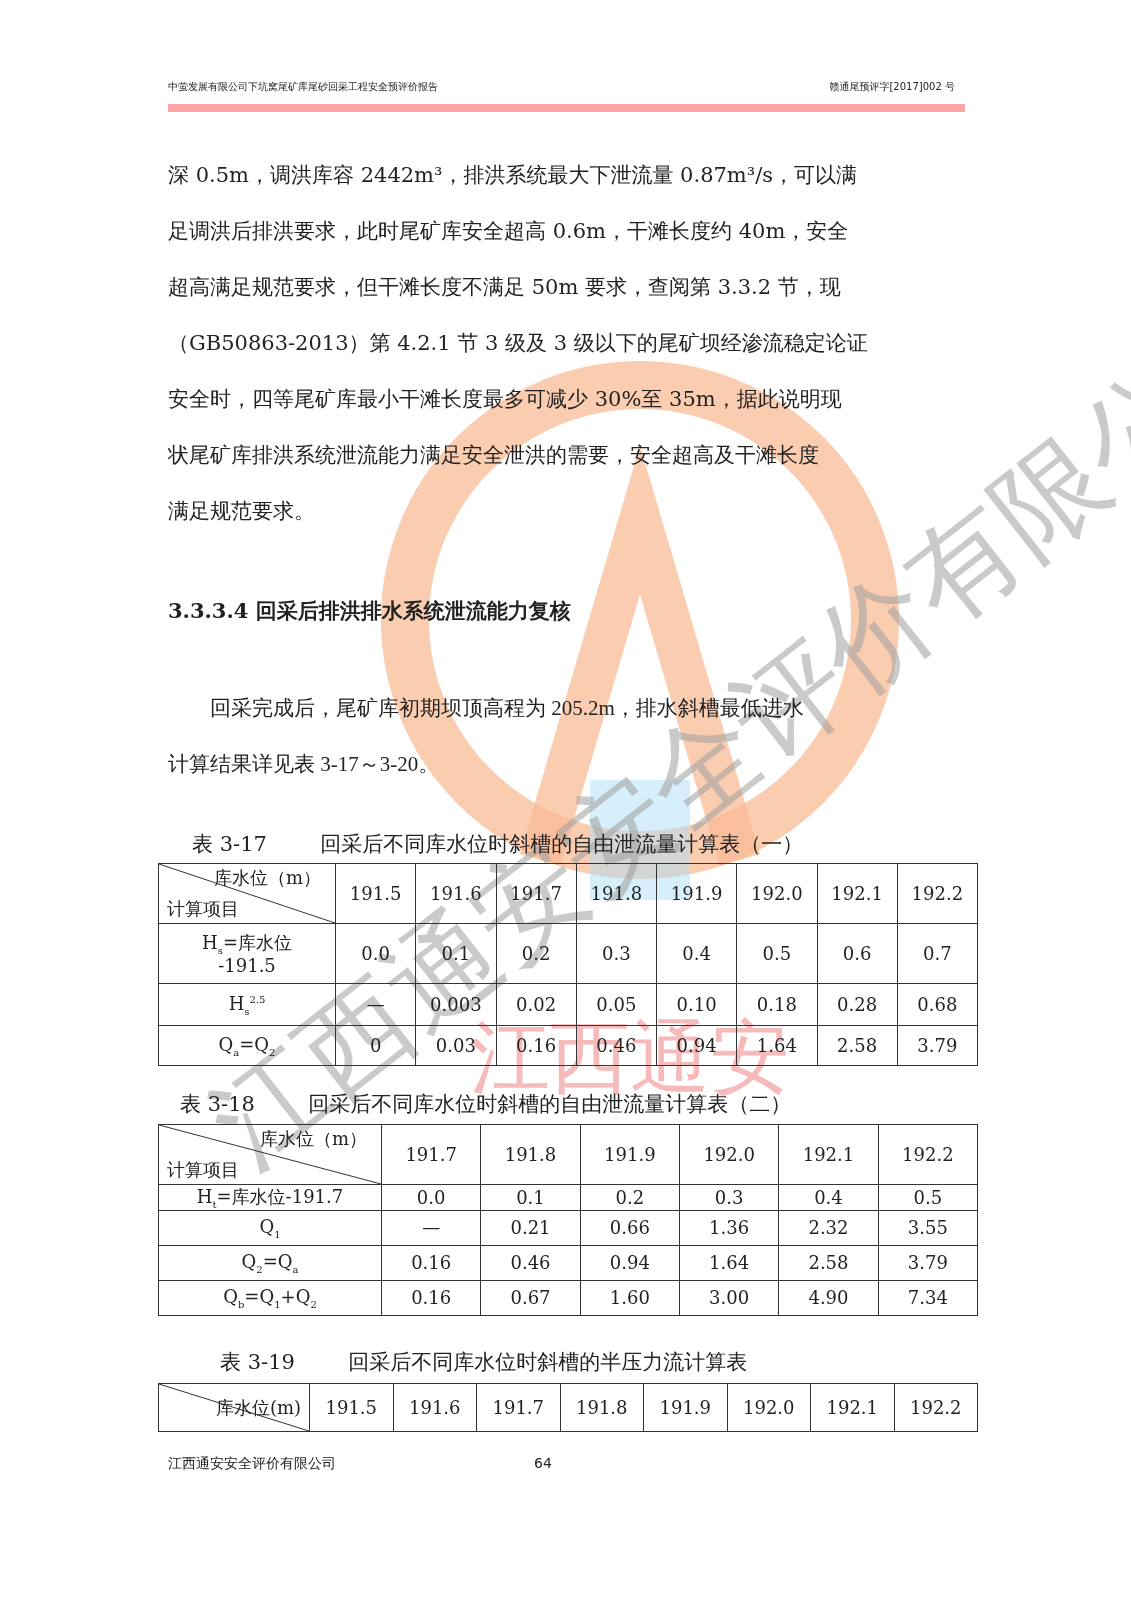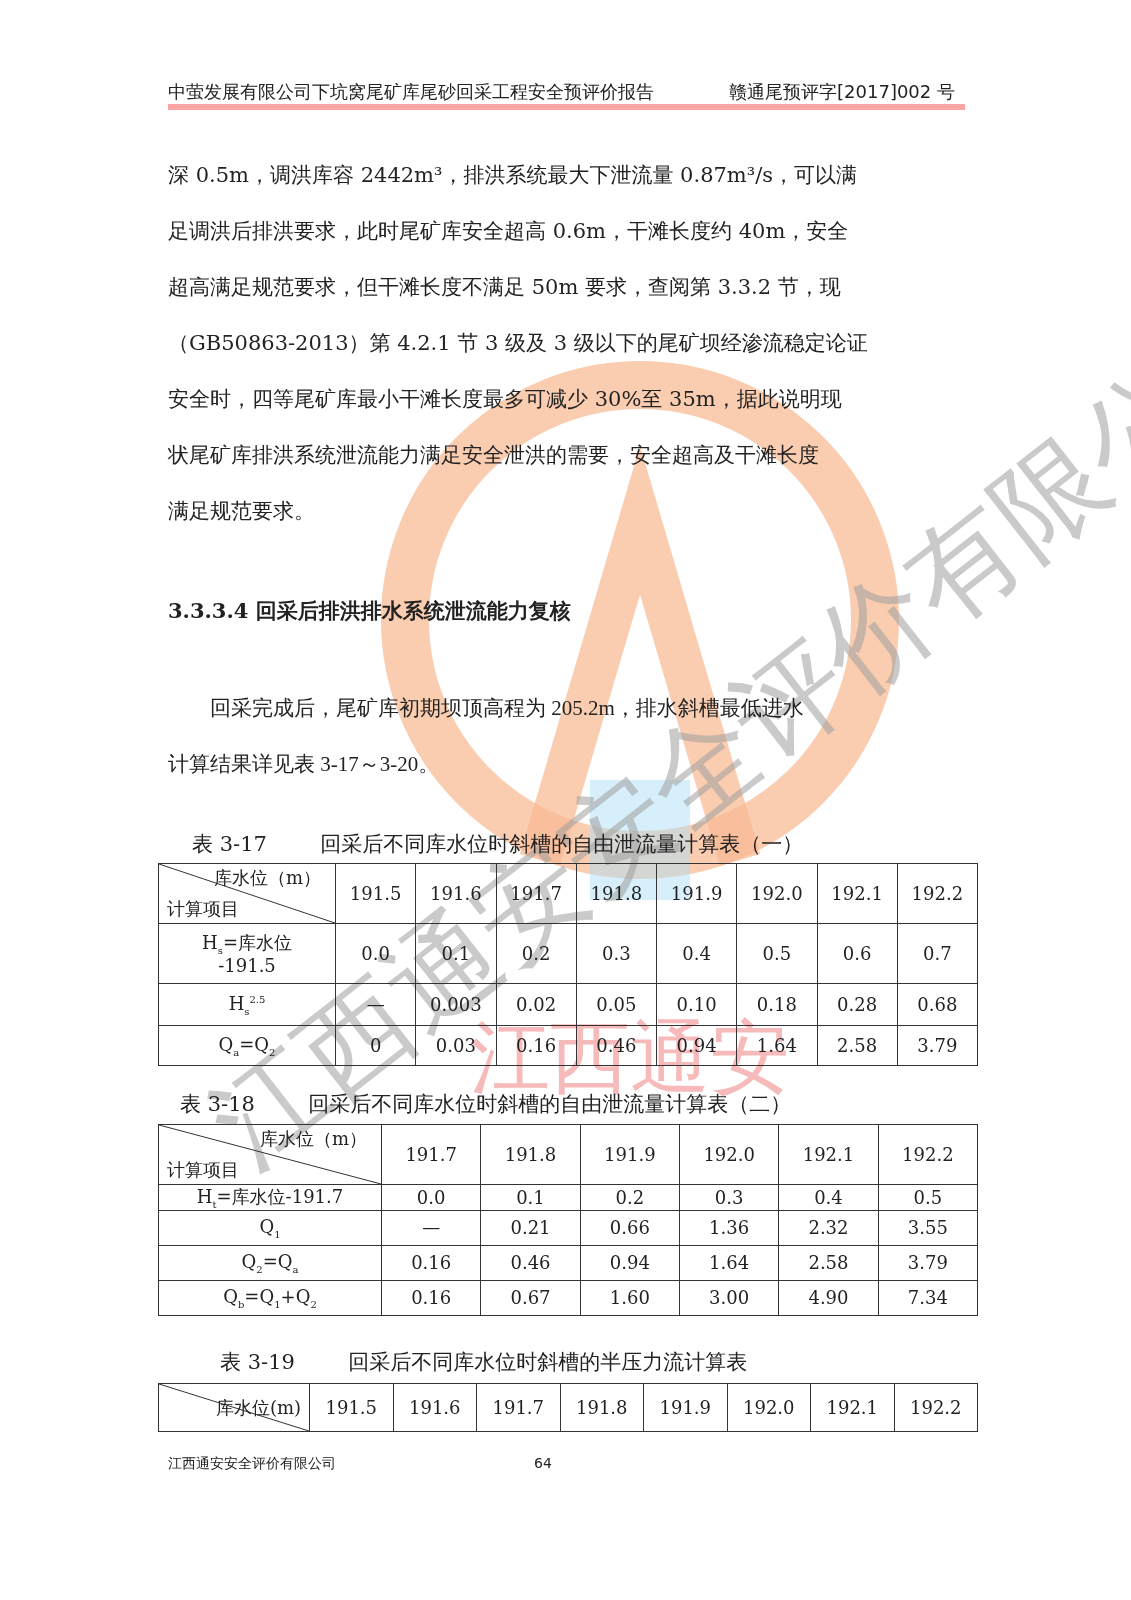--- a/index.html
+++ b/index.html
@@ -1,21 +1,21 @@
 <!DOCTYPE html>
 <html><head>
 <meta charset="utf-8">
 <style>
   html, body { margin:0; padding:0; background:#ffffff; }
   body { width:1131px; height:1600px; position:relative; overflow:hidden;
          font-family:"DejaVu Serif","Liberation Serif",serif; color:#222; }
   .watermark { position:absolute; left:0; top:0; width:1131px; height:1600px; pointer-events:none; z-index:0; }
   .page { position:absolute; left:0; top:0; width:1131px; height:1600px; z-index:1; }
   .header { position:absolute; left:168px; top:76px; width:797px; height:28px;
-            border-bottom:6px solid #fca5a5; font-size:18px; font-family:"DejaVu Sans","Liberation Sans",sans-serif; }
+            border-bottom:8px solid #fca5a5; font-size:10px; font-family:"DejaVu Sans","Liberation Sans",sans-serif; }
   .header .left { position:absolute; left:0; top:4px; }
   .header .right { position:absolute; right:10px; top:4px; }
   .body-text { position:absolute; left:168px; top:147px; width:800px; font-size:21px; line-height:56px; }
   .body-text p { margin:0; text-align:justify; }
   .section-title { position:absolute; left:168px; top:597px; font-size:21px; font-weight:bold; }
   .para2 { position:absolute; left:168px; top:680px; width:800px; font-size:21px; line-height:56px;font-family:Liberation Serif, serif; }
   .para2 p { margin:0; }
   .caption { position:absolute; font-size:21px; white-space:pre; }
   table.data { position:absolute; border-collapse:collapse; font-size:18px; background:transparent; }
   table.data td { border:1px solid #333; text-align:center; padding:0; }

